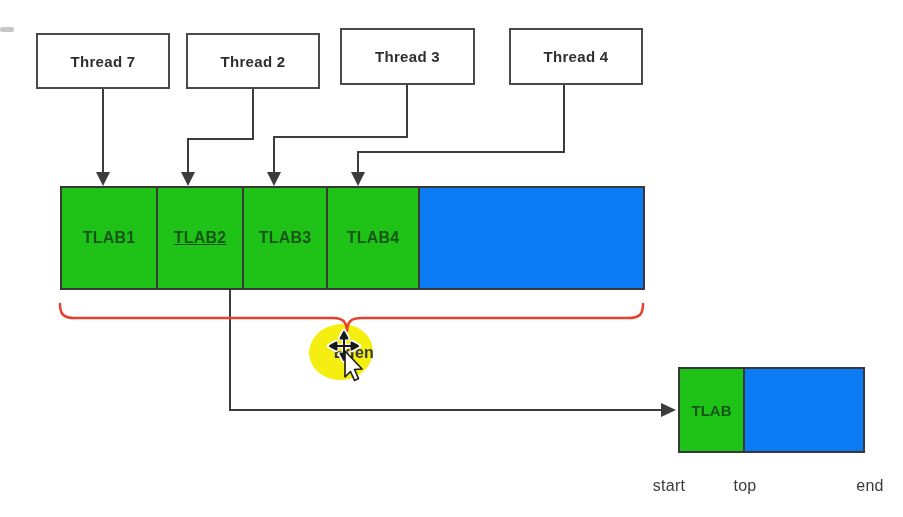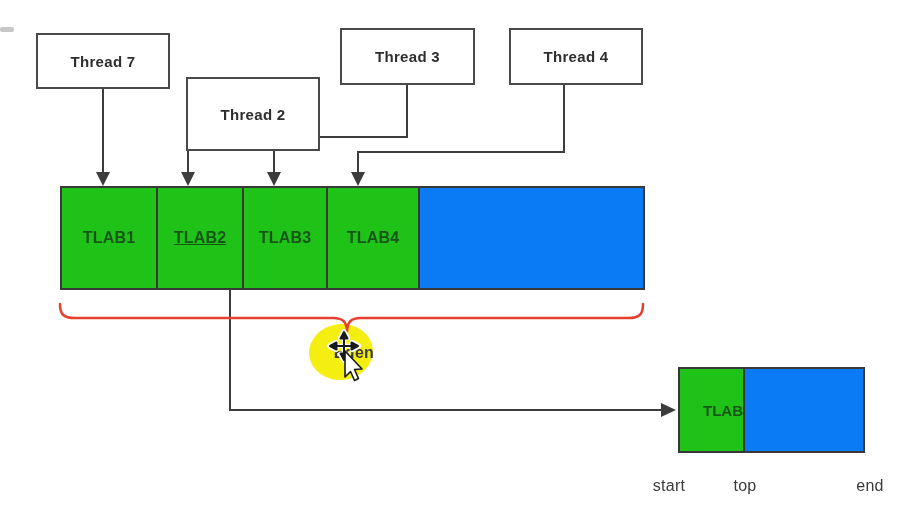--- a/index.html
+++ b/index.html
@@ -29,21 +29,21 @@
   .eden-label{
     position:absolute;left:354px;top:353px;transform:translate(-50%,-50%);z-index:3;
     font-size:16px;font-weight:700;color:#3a3a3a;letter-spacing:.3px;
   }
   .tlab-detail-box{
     position:absolute;left:678px;top:367px;width:187px;height:86px;z-index:2;
     background:#0a7bf5;border:2px solid #383838;box-sizing:border-box;display:flex;
   }
   .tlab-detail-green{
     width:65px;background:#1fc318;border-right:2px solid #383838;box-sizing:border-box;
-    display:flex;align-items:center;justify-content:flex-end;
+    display:flex;align-items:center;justify-content:center;
     font-size:15px;font-weight:700;color:#175517;
   }
   .ptr-label{
     position:absolute;top:477px;transform:translateX(-50%);z-index:2;
     font-size:16px;font-weight:400;color:#3b3b3b;letter-spacing:.3px;
   }
   .ptr-start{left:669px;} .ptr-top{left:745px;} .ptr-end{left:870px;}
   .cursor{position:absolute;left:326px;top:327px;z-index:4;}
   .artifact{
     position:absolute;left:0;top:27px;width:14px;height:5px;z-index:1;
@@ -82,21 +82,21 @@
 
     <ellipse cx="341" cy="352" rx="32" ry="28" fill="#f5ee11" transform="rotate(-6 341 352)"></ellipse>
 
     <path d="M60,304 C60,314 63,318 75,318 L333,318 C343,318 347,322 347,332
              C347,322 351,318 361,318 L628,318 C640,318 643,314 643,304" stroke="#e8402f" stroke-width="2.5" fill="none" stroke-linecap="round"></path>
   </svg>
 
   <div class="thread-box" style="left:36px;top:33px;width:134px;height:56px;">
     <span>Thread 7</span>
   </div>
-  <div class="thread-box" style="left:186px;top:33px;width:134px;height:74px;margin-top:44px;">
+  <div class="thread-box" style="left:186px;top:33px;width:134px;height:56px;">
     <span>Thread 2</span>
   </div>
   <div class="thread-box" style="left:340px;top:28px;width:135px;height:57px;">
     <span>Thread 3</span>
   </div>
   <div class="thread-box" style="left:497px;top:28px;width:134px;height:57px;margin-left:12px;">
     <span>Thread 4</span>
   </div>
 
   <div class="eden-bar">

